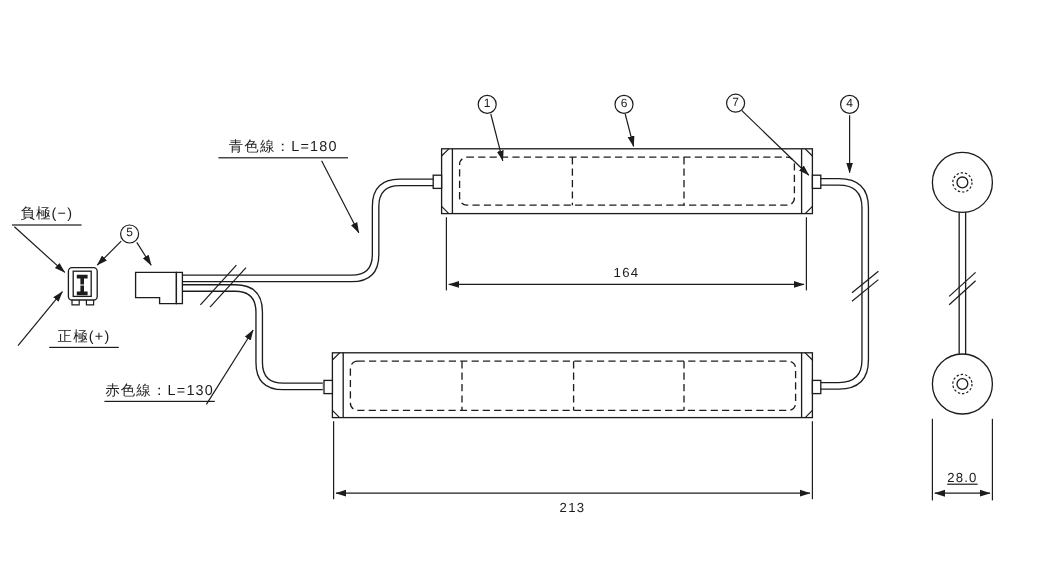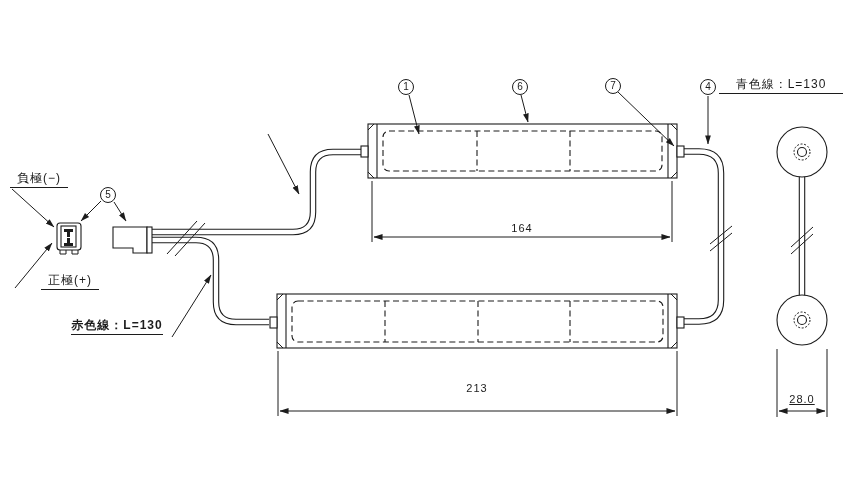--- a/index.html
+++ b/index.html
@@ -139,25 +139,25 @@
       <line class="thin" x1="409" y1="95" x2="419" y2="134" marker-end="url(#arr)"></line>
       <line class="thin" x1="521" y1="95" x2="528" y2="122" marker-end="url(#arr)"></line>
       <line class="thin" x1="618" y1="92" x2="674" y2="146" marker-end="url(#arr)"></line>
       <line class="thin" x1="101" y1="201" x2="81" y2="221" marker-end="url(#arr)"></line>
       <line class="thin" x1="114" y1="202" x2="126" y2="221" marker-end="url(#arr)"></line>
     </g>
   </svg>
 
   <div class="lbl" style="left:10px;top:172px;width:58px;text-align:center;">負極(−)</div>
   <div class="lbl" style="left:13px;top:274px;width:58px;margin-left:28px;">正極(+)</div>
-  <div class="lbl" style="left:71px;top:319px;width:92px;font-weight:bold;">赤色線：L=130</div>
-  <div class="lbl" style="left:719px;top:78px;width:124px;">青色線：L=130</div>
+  <div class="lbl" style="left:182px;top:116px;width:108px;">青色線：L=180</div>
+  <div class="lbl" style="left:87px;top:319px;width:92px;">赤色線：L=130</div>
 
   <div class="dimtxt" style="left:522px;top:223px;">164</div>
-  <div class="dimtxt" style="left:477px;top:383px;">213</div>
+  <div class="dimtxt" style="left:477px;top:419px;">213</div>
   <div class="dimtxt" style="left:802px;top:394px;text-decoration:underline;">28.0</div>
 
   <div class="callout" style="left:398px;top:79px;">1</div>
   <div class="callout" style="left:512px;top:79px;">6</div>
   <div class="callout" style="left:605px;top:78px;">7</div>
   <div class="callout" style="left:700px;top:79px;">4</div>
   <div class="callout" style="left:100px;top:187px;">5</div>
 
 </div>
 

